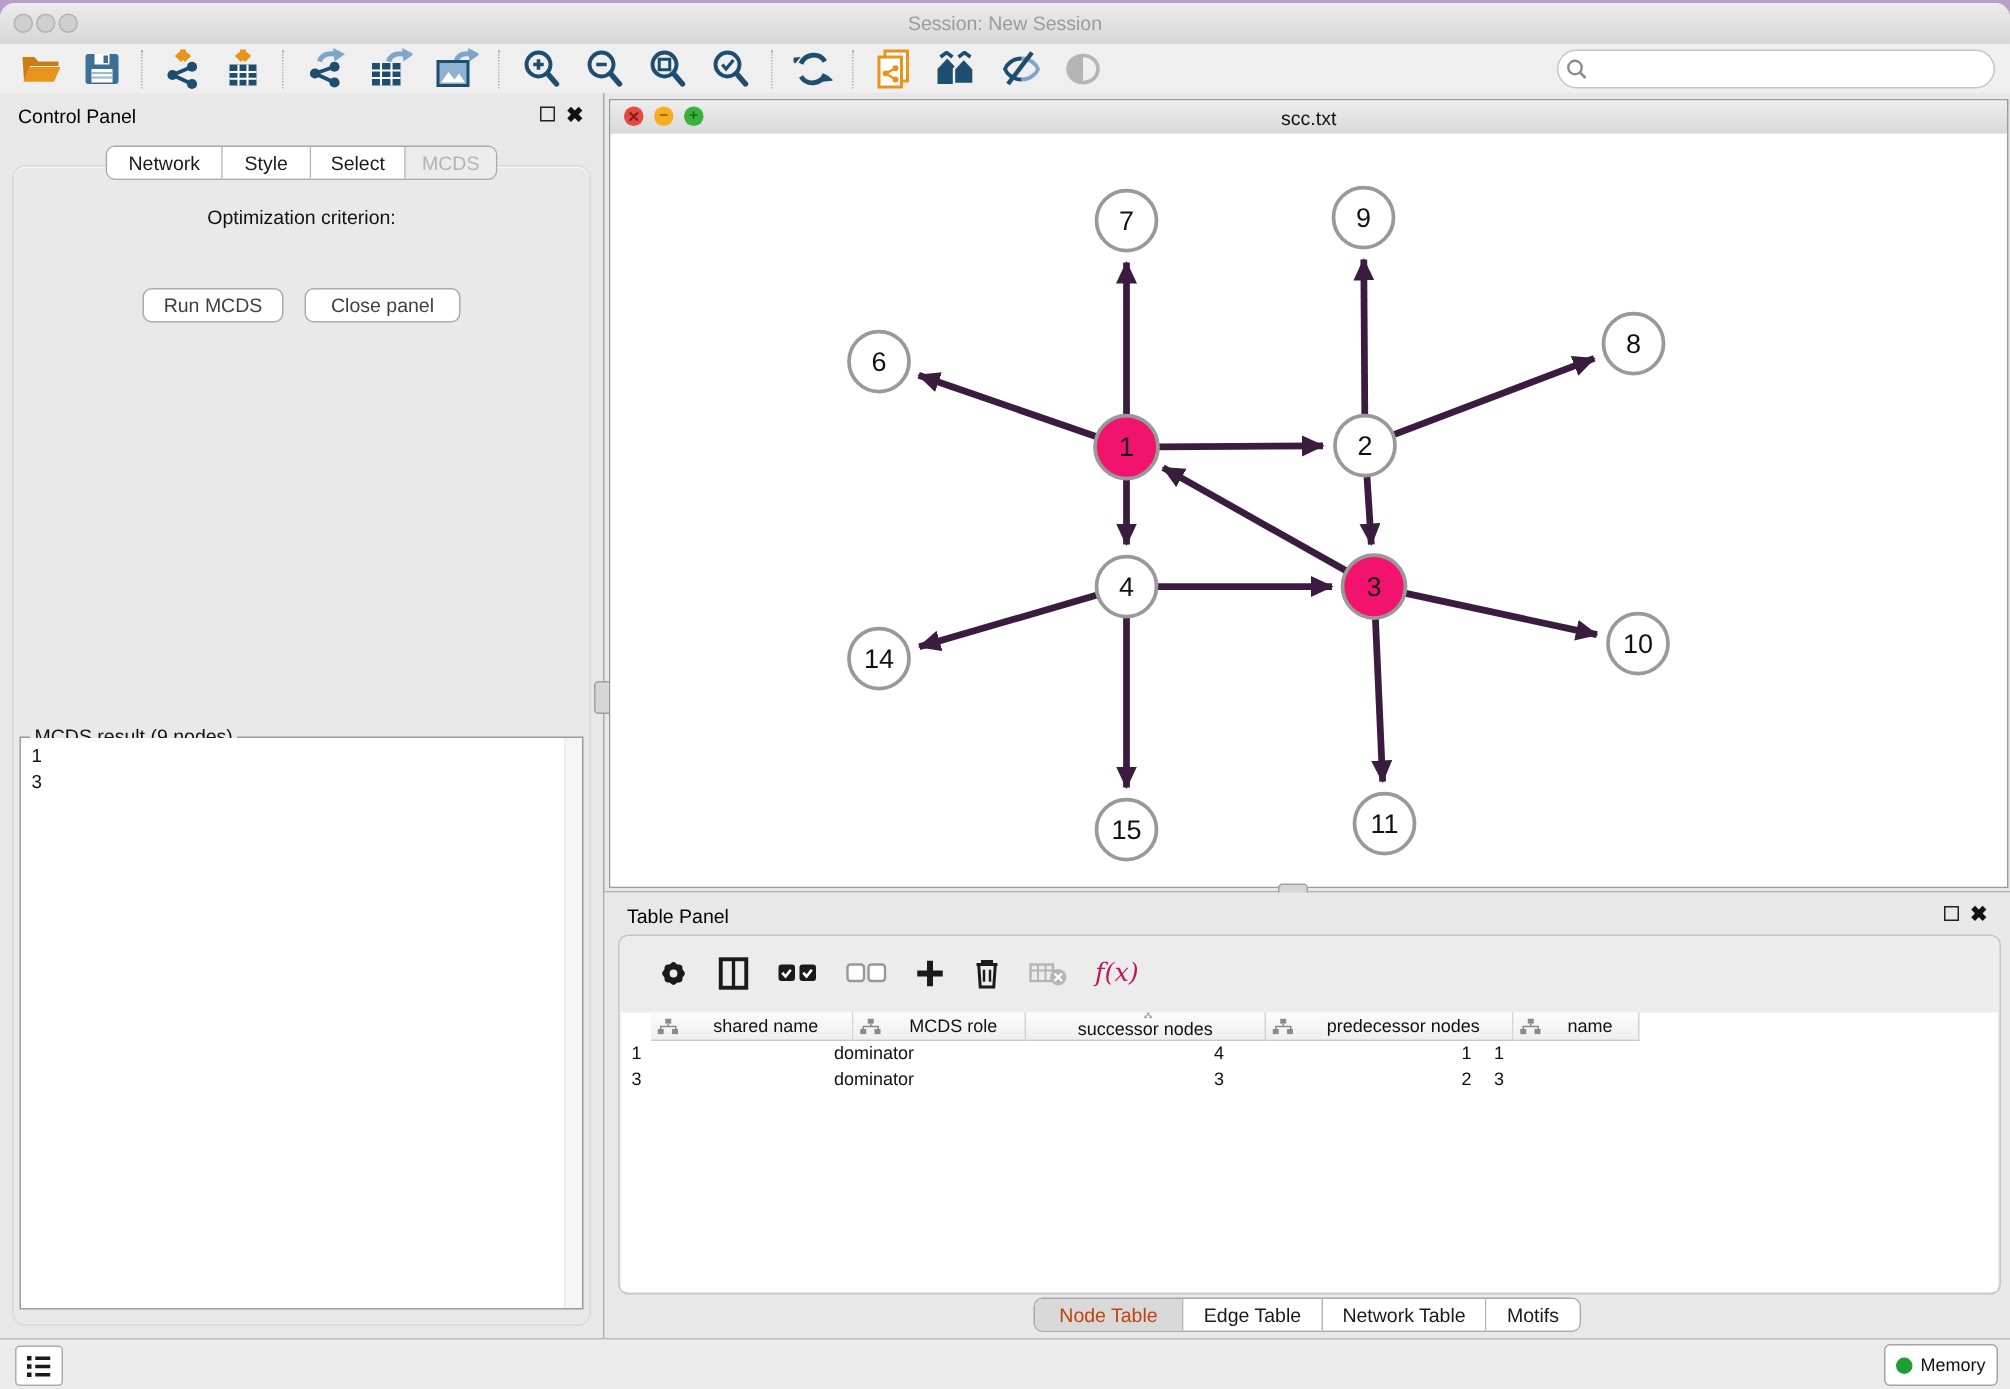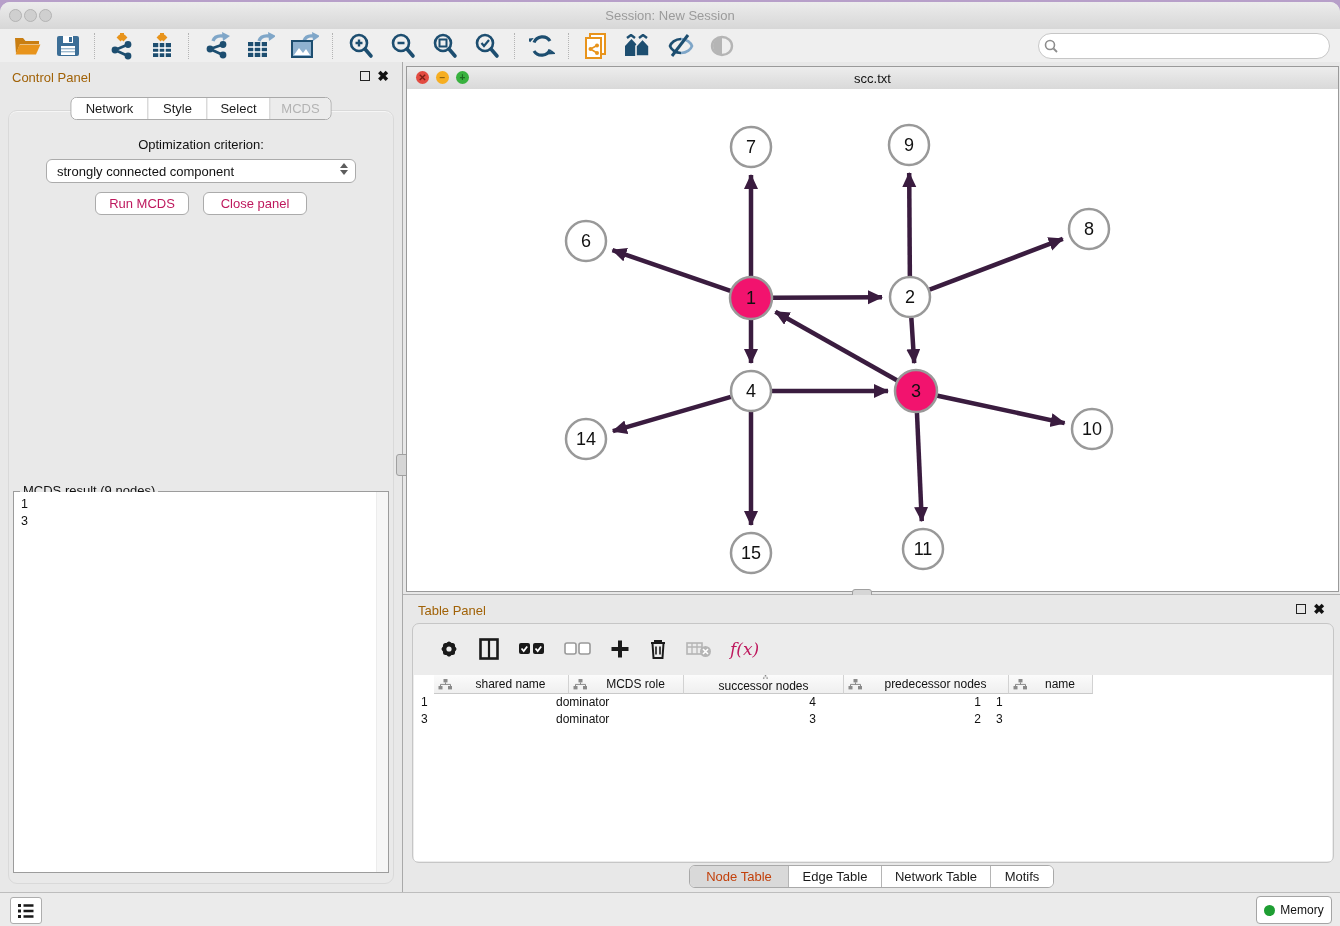--- a/index.html
+++ b/index.html
@@ -23,35 +23,35 @@
   
   .main{position:absolute;left:0;right:0;top:60px;bottom:33px;background:#e8e8e8;}
   .vsplit{position:absolute;left:402px;top:0;bottom:0;width:1px;background:#a9a9a9;}
   .vhandle{position:absolute;left:396px;top:392px;width:12px;height:20px;background:#d6d6d6;border:1px solid #a0a0a0;border-radius:3px;}
   .hsplit{position:absolute;left:403px;right:0;top:532px;height:1px;background:#b0b0b0;}
   .hhandle{position:absolute;left:852px;top:527px;width:18px;height:9px;background:#d6d6d6;border:1px solid #a0a0a0;border-radius:3px;}
 
   
   .cpanel{position:absolute;left:0;top:0;width:402px;bottom:0;}
   .panel-head{position:absolute;left:0;right:0;top:0;height:30px;}
-  .panel-title{position:absolute;left:12px;top:8px;font-size:13px;color:#a16207;}
+  .panel-title{position:absolute;left:12px;top:8px;font-size:13px;color:#000000;}
   .float-ic{position:absolute;top:9px;width:10px;height:10px;border:1.6px solid #222;box-sizing:border-box;background:transparent;}
   .close-ic{position:absolute;top:5px;font-size:14px;font-weight:bold;color:#111;line-height:18px;}
   .cp-body{position:absolute;left:8px;right:8px;top:48px;bottom:9px;background:#e9e9e9;border:1px solid #d9d9d9;border-radius:9px;box-shadow:inset 0 1px 0 #f6f6f6;}
   .segbar{position:absolute;top:35px;left:50%;transform:translateX(-50%);display:flex;z-index:5;border:1px solid #a9a9a9;border-radius:6px;overflow:hidden;background:#fff;height:21px;}
   .seg{font-size:13px;color:#1a1a1a;background:#fff;display:flex;align-items:center;justify-content:center;border-right:1px solid #b5b5b5;padding:0 2px;}
   .seg:last-child{border-right:none;}
   .seg.sel-light{background:#ececec;color:#b3b3b3;}
   .seg.sel-gray{background:#d9d9d9;color:#c2410c;}
   .opt-label{position:absolute;top:26px;left:0;right:0;text-align:center;font-size:13px;color:#111;}
   .combo{position:absolute;top:48px;left:37px;width:310px;height:24px;background:#fff;border:1px solid #ababab;border-radius:6px;display:flex;align-items:center;box-sizing:border-box;padding-left:10px;font-size:13px;color:#111;}
   .combo .updown{position:absolute;right:7px;top:3px;display:flex;flex-direction:column;align-items:center;gap:2px;}
   .combo .tri-up{width:0;height:0;border-left:4px solid transparent;border-right:4px solid transparent;border-bottom:5px solid #5d5d5d;}
   .combo .tri-dn{width:0;height:0;border-left:4px solid transparent;border-right:4px solid transparent;border-top:5px solid #5d5d5d;}
-  .btn{position:absolute;top:81px;height:23px;background:#fff;border:1px solid #ababab;border-radius:6px;font-size:13px;color:#be185d;display:flex;align-items:center;justify-content:center;box-sizing:border-box;}
+  .btn{position:absolute;top:81px;height:23px;background:#fff;border:1px solid #ababab;border-radius:6px;font-size:13px;color:#404040;display:flex;align-items:center;justify-content:center;box-sizing:border-box;}
   .fieldset{position:absolute;left:4px;right:4px;top:380px;bottom:10px;border:1px solid #9c9c9c;margin:0;}
   .legend{position:absolute;top:-9px;left:6px;background:#e9e9e9;padding:0 3px;font-size:13px;color:#111;}
   .result-area{position:absolute;inset:0;background:#fff;font-size:12.5px;color:#111;padding:4px 0 0 7px;line-height:17px;white-space:pre-line;}
   .result-scroll{position:absolute;top:0;bottom:0;right:0;width:11px;background:#f6f6f6;border-left:1px solid #ececec;}
 
   
   .netwin{position:absolute;left:406px;top:4px;width:933px;height:526px;border:1px solid #9a9a9a;background:#fff;box-sizing:border-box;}
   .net-titlebar{position:absolute;left:0;right:0;top:0;height:22px;background:linear-gradient(#ededed,#d9d9d9);border-bottom:1px solid #a8a8a8;}
   .traffic{position:absolute;top:4px;width:13px;height:13px;border-radius:50%;font-size:10px;font-weight:bold;display:flex;align-items:center;justify-content:center;box-sizing:border-box;}
   .net-title{position:absolute;left:0;right:0;top:4px;text-align:center;font-size:13px;color:#111;}
@@ -240,27 +240,20 @@
         <span class="close-ic" style="right:13px">✖</span>
       </div>
       <div class="segbar">
         <span class="seg" style="width:72px">Network</span>
         <span class="seg" style="width:54px">Style</span>
         <span class="seg" style="width:58px">Select</span>
         <span class="seg sel-light" style="width:56px">MCDS</span>
       </div>
       <div class="cp-body">
         <div class="opt-label">Optimization criterion:</div>
-        <div class="combo">
-          <span>strongly connected component</span>
-          <span class="updown">
-                <span class="tri-up"></span>
-                <span class="tri-dn"></span>
-              </span>
-        </div>
         <div class="btn" style="left:86px;width:94px">Run MCDS</div>
         <div class="btn" style="left:194px;width:104px">Close panel</div>
         <div class="fieldset">
           <span class="legend">MCDS result (9 nodes)</span>
           <div class="result-area">1
 3</div>
           <div class="result-scroll"></div>
         </div>
       </div>
     </div>

